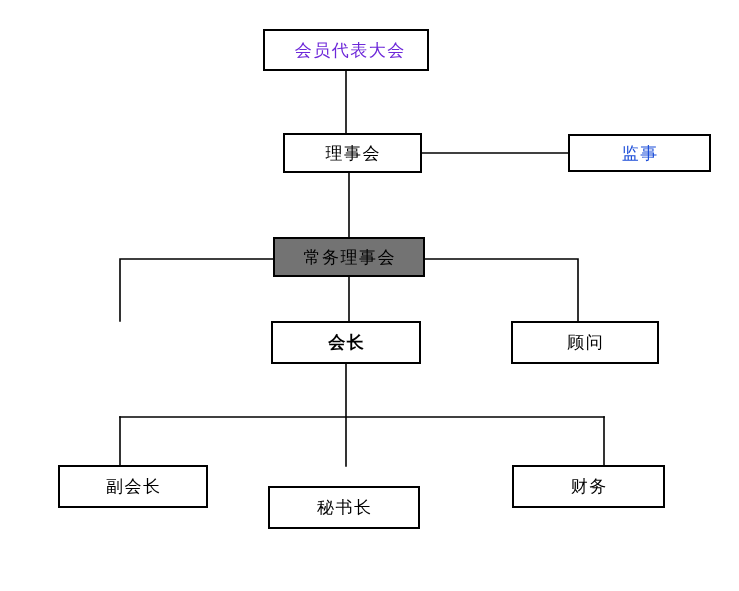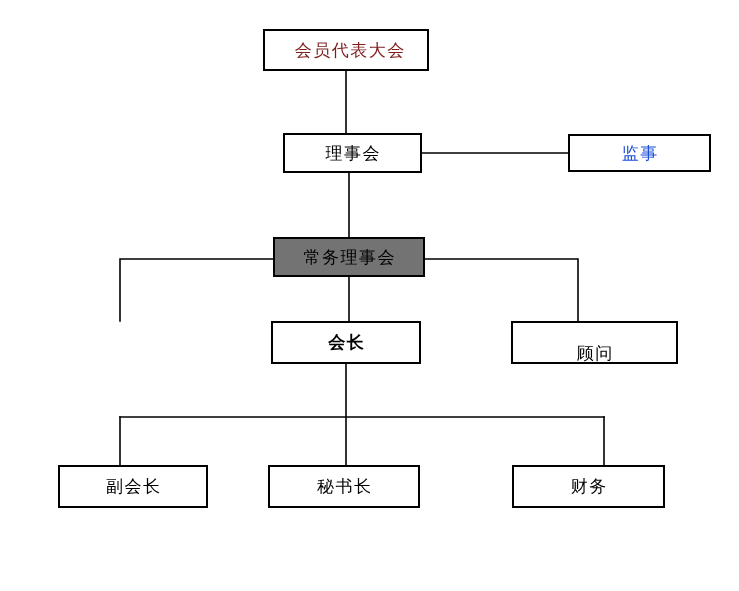--- a/index.html
+++ b/index.html
@@ -60,49 +60,49 @@
       <polyline points="349,277 349,321"></polyline>
       <polyline points="425,259 578,259 578,321"></polyline>
       <polyline points="346,364 346,466"></polyline>
       <polyline points="120,417 604,417"></polyline>
       <polyline points="120,417 120,465"></polyline>
       <polyline points="604,417 604,465"></polyline>
     </g>
   </svg>
 
   <div class="node-box" style="left: 263px; top: 29px; width: 166px; height: 42px; background: rgb(255, 255, 255); border-color: rgb(0, 0, 0);">
-    <span class="node-label" style="color: #7f1d1d; margin-left: 7px;">会员代表大会</span>
+    <span class="node-label" style="color: #6d28d9; margin-left: 7px;">会员代表大会</span>
   </div>
 
   <div class="node-box" style="left: 283px; top: 133px; width: 139px; height: 40px; background: rgb(255, 255, 255); border-color: rgb(0, 0, 0); text-align: right;">
     <span class="node-label" style="color: rgb(0, 0, 0);">理事会</span>
   </div>
 
   <div class="node-box" style="left: 568px; top: 134px; width: 143px; height: 38px; background: rgb(255, 255, 255); border-color: rgb(0, 0, 0);">
     <span class="node-label" style="color: #1d4ed8;">监事</span>
   </div>
 
   <div class="node-box" style="left: 273px; top: 237px; width: 152px; height: 40px; background: #737373; border-color: rgb(0, 0, 0);">
     <span class="node-label" style="color: rgb(0, 0, 0);">常务理事会</span>
   </div>
 
 
   <div class="node-box" style="left: 271px; top: 321px; width: 150px; height: 43px; background: rgb(255, 255, 255); border-color: rgb(0, 0, 0);">
     <span class="node-label" style="color: rgb(0, 0, 0); font-weight: bold;">会长</span>
   </div>
 
-  <div class="node-box" style="left: 511px; top: 321px; width: 167px; height: 43px; background: rgb(255, 255, 255); border-color: rgb(0, 0, 0); align-items: flex-end;">
+  <div class="node-box" style="left: 511px; top: 321px; width: 148px; height: 43px; background: rgb(255, 255, 255); border-color: rgb(0, 0, 0);">
     <span class="node-label" style="color: rgb(0, 0, 0);">顾问</span>
   </div>
 
   <div class="node-box" style="left: 58px; top: 465px; width: 150px; height: 43px; background: rgb(255, 255, 255); border-color: rgb(0, 0, 0);">
     <span class="node-label" style="color: rgb(0, 0, 0);">副会长</span>
   </div>
 
-  <div class="node-box" style="left: 268px; top: 465px; width: 152px; height: 43px; background: rgb(255, 255, 255); border-color: rgb(0, 0, 0);">
+  <div class="node-box" style="left: 268px; top: 486px; width: 152px; height: 43px; background: rgb(255, 255, 255); border-color: rgb(0, 0, 0);">
     <span class="node-label" style="color: rgb(0, 0, 0);">秘书长</span>
   </div>
 
   <div class="node-box" style="left: 512px; top: 465px; width: 153px; height: 43px; background: rgb(255, 255, 255); border-color: rgb(0, 0, 0);">
     <span class="node-label" style="color: rgb(0, 0, 0); text-align: right;">财务</span>
   </div>
 
 </div>
 
 </body></html>

